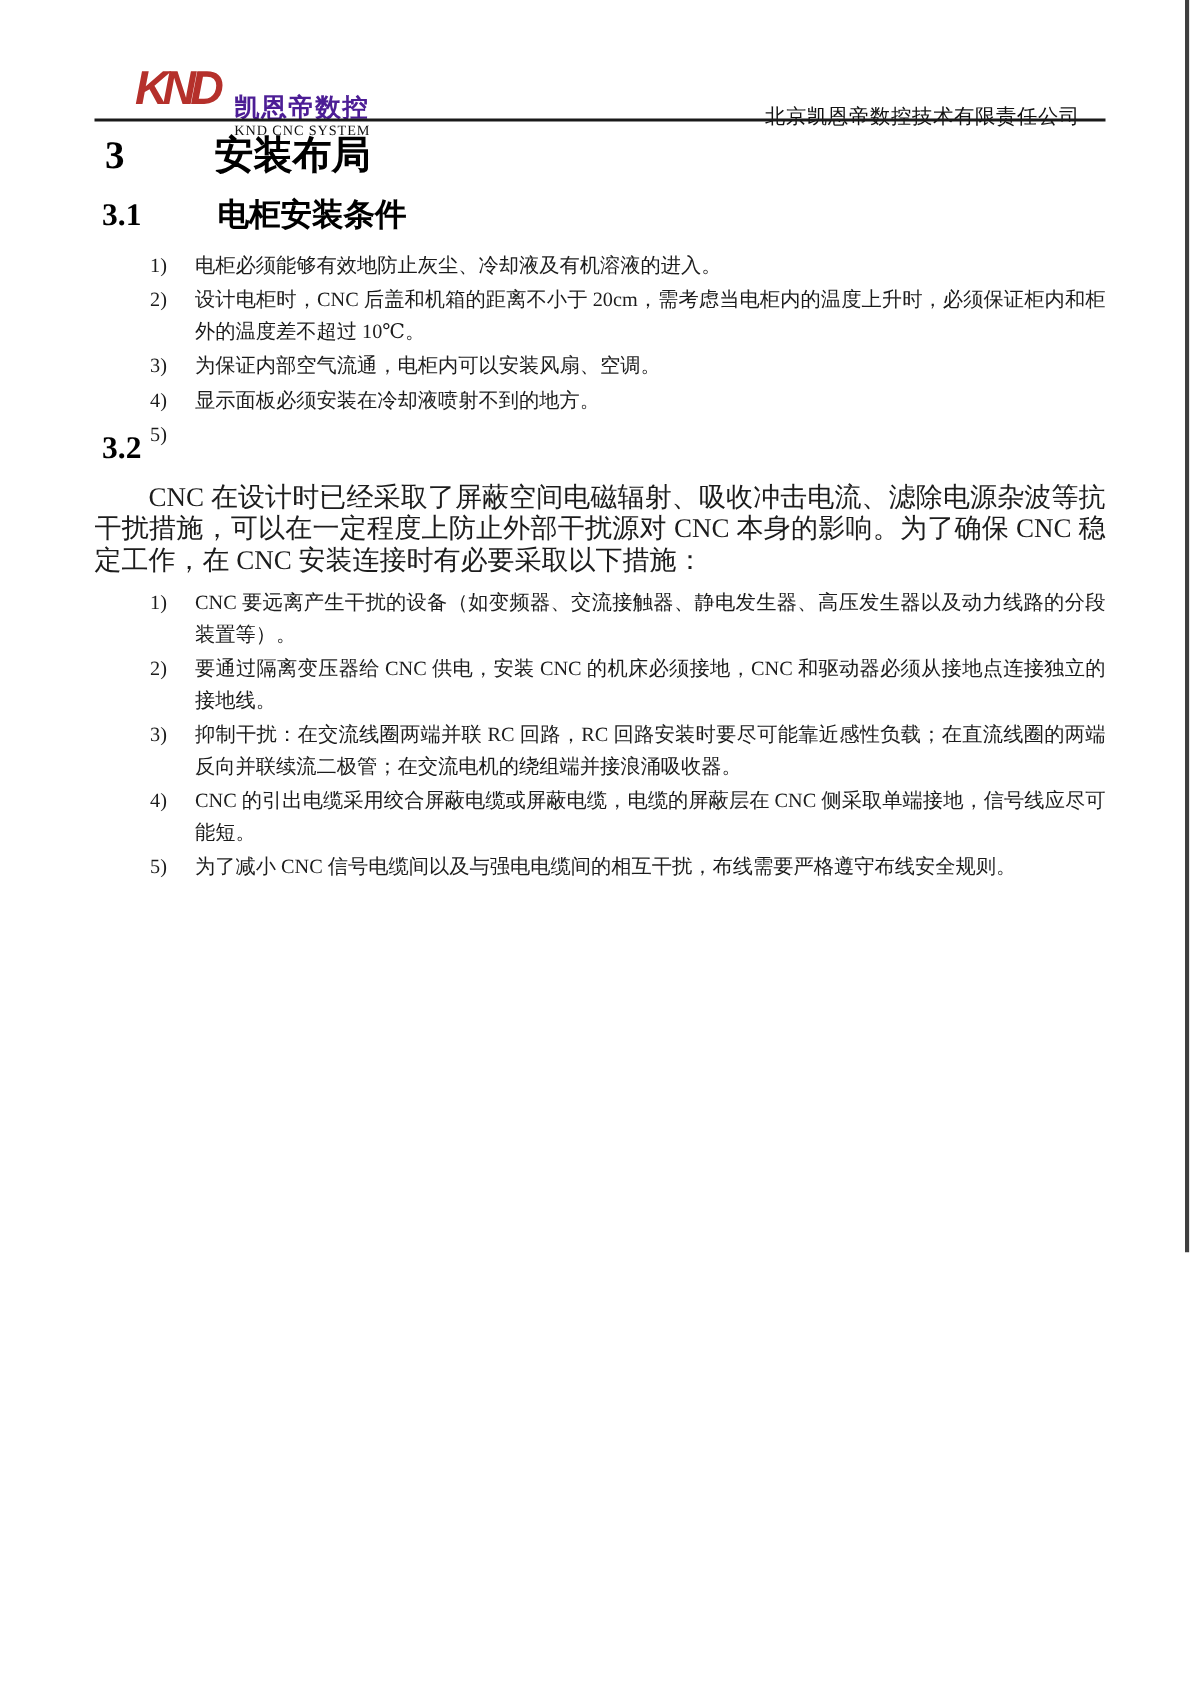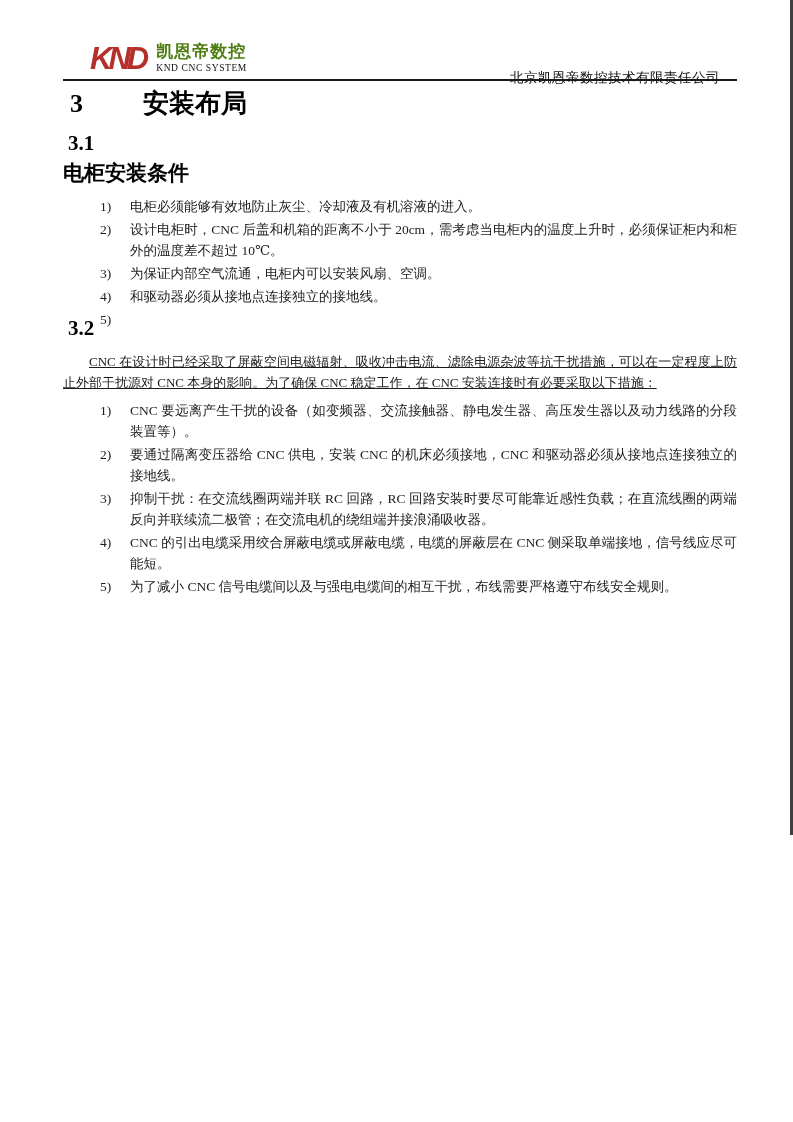--- a/index.html
+++ b/index.html
@@ -18,49 +18,49 @@
   .logo { position:absolute; left:90px; top:42px; display:flex; align-items:flex-start; gap:7px; }
   .logo-mark {
     font-family:"Liberation Sans","DejaVu Sans",sans-serif;
     color:#b5302b; font-weight:900; font-style:italic;
     font-size:31px; line-height:34px; letter-spacing:-4px;
     transform:scaleY(1.02); padding-right:4px;
   }
   .logo-text { display:flex; flex-direction:column; }
   .logo-text-cn {
     font-family:"Liberation Sans","DejaVu Sans",sans-serif;
-    font-weight:bold; font-size:17px; line-height:20px; letter-spacing:1px; color:#4d7c0f;
+    font-weight:bold; font-size:17px; line-height:20px; letter-spacing:1px; color:#4c1d95;margin-top:20px;
   }
   .logo-text-en {
     font-family:Liberation Serif, serif;
     font-size:9.5px; line-height:12px; letter-spacing:0.6px; color:#111;
   }
   .company {
     position:absolute; top:57px; right:73px;
     font-size:13.5px; letter-spacing:0.5px; color:#111;margin-top:12px;
   }
   .header-rule {
     position:absolute; left:63px; top:79px; width:674px;
     border-top:2px solid #1a1a1a; height:0;
   }
 
   
   .content { position:absolute; left:63px; top:88px; width:674px; }
   .h1 { display:flex; font-weight:bold; font-size:26px; line-height:32px; margin:0 0 8px 0; color:#000; }
   .h1 .sec-num { width:80px; padding-left:7px; box-sizing:border-box; }
-  .h2 { display:flex; font-weight:bold; font-size:21px; line-height:30px; margin:6px 0 8px 0; color:#000;flex-direction:column; }
+  .h2 { display:flex; font-weight:bold; font-size:21px; line-height:30px; margin:6px 0 8px 0; color:#000; }
   .h2 .sec-num { width:82px; padding-left:5px; box-sizing:border-box; }
 
   .olist { margin:0 0 6px 0; }
   .list-item { position:relative; padding-left:67px; margin-bottom:2px; font-size:13.5px; line-height:21px; text-align:justify; }
   .list-item .marker { position:absolute; left:37px; top:0; }
 
   .intro {
-    margin:4px 0 7px 0; font-size:13px; line-height:21px;
-    text-indent:2em; text-align:justify;text-decoration:underline;
+    margin:4px 0 7px 0; font-size:18px; line-height:21px;
+    text-indent:2em; text-align:justify;
   }
 
   
   .page-number {
     position:absolute; left:0; top:1032px; width:100%;
     text-align:center; font-size:14px; color:#222;
   }
 </style>
 </head>
 <body>
@@ -99,21 +99,21 @@
       <div class="list-item">
         <span class="marker">2)</span>
         <span>设计电柜时，CNC 后盖和机箱的距离不小于 20cm，需考虑当电柜内的温度上升时，必须保证柜内和柜外的温度差不超过 10℃。</span>
       </div>
       <div class="list-item">
         <span class="marker">3)</span>
         <span>为保证内部空气流通，电柜内可以安装风扇、空调。</span>
       </div>
       <div class="list-item">
         <span class="marker">4)</span>
-        <span>和驱动器必须从接地点连接独立的接地线。</span>
+        <span>显示面板必须安装在冷却液喷射不到的地方。</span>
       </div>
       <div class="list-item">
         <span class="marker">5)</span>
       </div>
     </div>
 
     <div class="h2">
       <span class="sec-num">3.2</span>
     </div>
 

